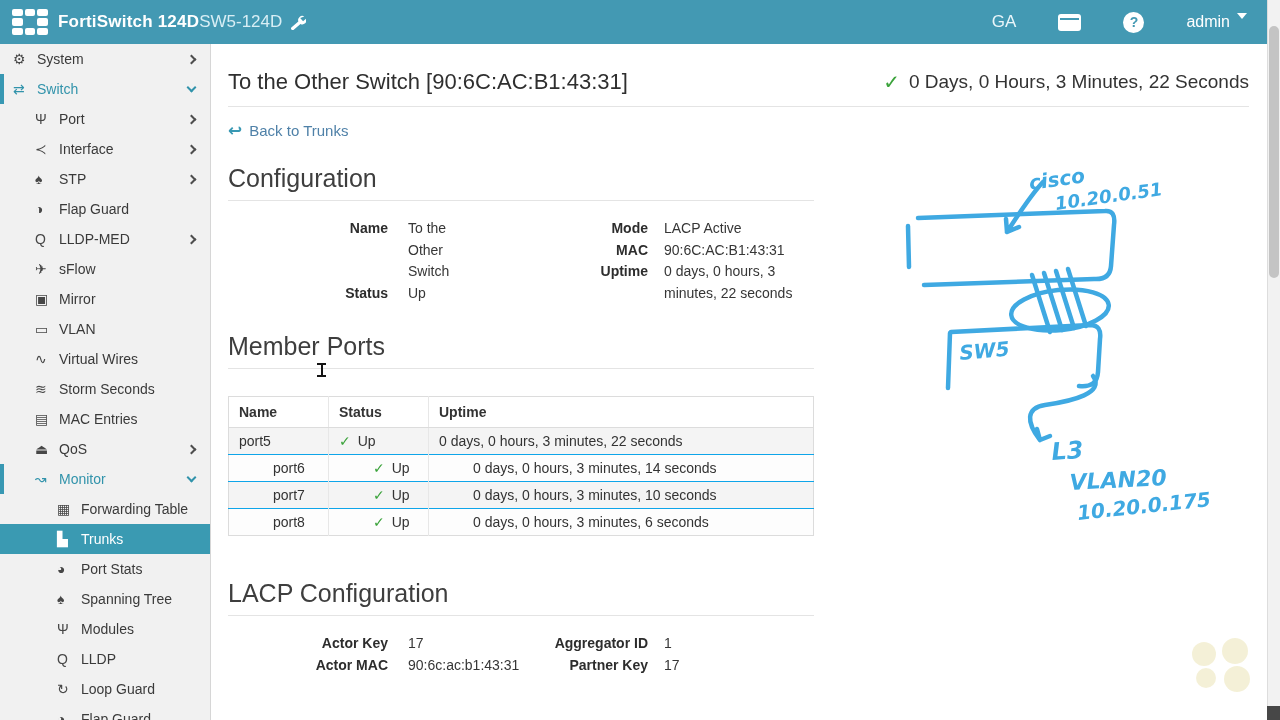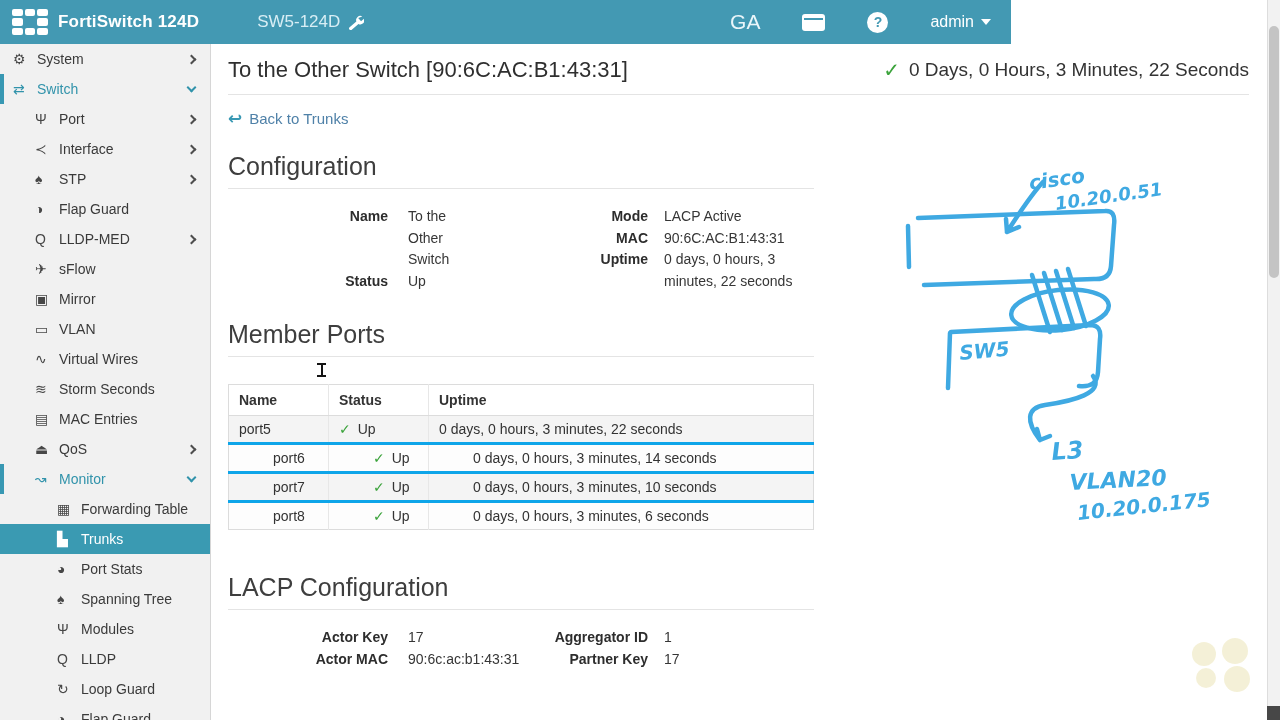--- a/index.html
+++ b/index.html
@@ -1,30 +1,30 @@
 <!DOCTYPE html>
 <html><head>
 <meta charset="utf-8">
 <style>
   * { margin:0; padding:0; box-sizing:border-box; }
   html,body { width:1280px; height:720px; overflow:hidden; font-family:"Liberation Sans","DejaVu Sans",sans-serif; background:#fff; position:relative; }
 
   
-  .topbar { position:absolute; left:0; top:0; width:1011px; height:44px; background:#4399b3; display:flex; align-items:center; padding:0 20px 0 12px; }
+  .topbar { position:absolute; left:0; top:0; width:1267px; height:44px; background:#4399b3; display:flex; align-items:center; padding:0 20px 0 12px; }
   .logo { width:36px; height:27px; display:grid; grid-template-columns:repeat(3,1fr); grid-template-rows:repeat(3,1fr); gap:2px; margin-right:10px; }
   .logo div { background:#fff; border-radius:2px; }
   .logo div.hole { background:transparent; }
   .brand { color:#fff; font-weight:bold; font-size:17px; letter-spacing:.2px; }
-  .device { color:#d8eef5; font-size:17px; margin-left:58px; display:flex; align-items:center; gap:8px; }
+  .device { color:#d8eef5; font-size:17px; display:flex; align-items:center; gap:8px; }
   .topbar-right { margin-left:auto; display:flex; align-items:center; gap:42px; }
-  .ga { color:#eaf6fa; font-size:21px; }
+  .ga { color:#eaf6fa; font-size:17px; }
   .win-icon { width:23px; height:17px; background:#fff; border-radius:3px; position:relative; }
   .win-icon::after { content:""; position:absolute; left:2px; right:2px; top:4px; height:2px; background:#4399b3; }
   .help-icon { width:21px; height:21px; border-radius:50%; background:#fff; color:#4399b3; font-size:14px; font-weight:bold; text-align:center; line-height:21px; }
-  .admin { display:flex; align-items:center; gap:7px; color:#fff; font-size:16px; }
+  .admin { display:flex; align-items:flex-start; gap:7px; color:#fff; font-size:16px; }
   .caret { width:0; height:0; border-left:5px solid transparent; border-right:5px solid transparent; border-top:6px solid #fff; }
 
   
   .sidebar { position:absolute; left:0; top:44px; width:211px; bottom:0; background:#f1f1f1; border-right:1px solid #d6d6d6; overflow:hidden; }
   .nav-item { position:relative; height:30px; display:flex; align-items:center; font-size:14px; color:#3a3a3a; cursor:default; }
   .nav-item.lvl1 { padding-left:13px; }
   .nav-item.lvl2 { padding-left:35px; }
   .nav-item.lvl3 { padding-left:57px; }
   .nav-icon { width:24px; flex:none; font-size:14px; color:#474747; }
   .nav-label { flex:none; }
@@ -33,21 +33,21 @@
   .chev-down  { transform:rotate(45deg); margin-top:-3px; }
   .active-parent { color:#3193ab; }
   .active-parent .nav-icon { color:#3193ab; }
   .active-parent .chev { border-color:#3193ab; }
   .active-parent::before { content:""; position:absolute; left:0; top:0; bottom:0; width:4px; background:#3898b3; }
   .selected { background:#3a9ab2; color:#fff; }
   .selected .nav-icon { color:#fff; }
 
   
   .main { position:absolute; left:212px; top:44px; right:13px; bottom:0; background:#fff; padding:0 18px 0 16px; overflow:hidden; }
-  .page-header { display:flex; justify-content:space-between; align-items:center; margin-top:13px;gap:44px; }
+  .page-header { display:flex; justify-content:space-between; align-items:center; margin-top:25px;gap:44px; }
   .page-title { font-size:22px; color:#2f2f2f; font-weight:400; }
   .uptime { display:flex; align-items:center; gap:9px; font-size:19px; color:#333; }
   .check { color:#3ba33b; font-weight:bold; }
   .check.big { font-size:20px; }
   hr { border:none; border-top:1px solid #e4e4e4; }
   .hr-title { margin-top:11px; }
   .back-link { margin-top:15px; display:flex; align-items:center; gap:7px; font-size:15px; color:#4f81a8; cursor:pointer; }
   .back-ic { color:#3898b3; font-weight:bold; font-size:17px; line-height:15px; }
   .content-col { width:586px; }
   .section-h { margin-top:25px; font-size:25px; font-weight:400; color:#3e3e3e; }
@@ -63,21 +63,21 @@
 
   table.ports { margin-top:27px; width:586px; border-collapse:collapse; font-size:14px; color:#333; }
   table.ports th, table.ports td { text-align:left; border-right:1px solid #e7e7e7; padding:5px 10px; }
   table.ports th:last-child, table.ports td:last-child { border-right:none; }
   table.ports { border:1px solid #dcdcdc; }
   table.ports th { font-weight:bold; padding:7px 10px; border-bottom:1px solid #dcdcdc; background:#fff; }
   table.ports th:nth-child(1), table.ports td:nth-child(1) { width:100px; }
   table.ports th:nth-child(2), table.ports td:nth-child(2) { width:100px; }
   table.ports tbody tr:nth-child(odd)  { background:#f4f4f4; }
   table.ports tbody tr:nth-child(even) { background:#fdfdfd; }
-  table.ports tbody tr + tr td { border-top:3px solid #0ea5e9;padding-left:44px; }
+  table.ports tbody tr + tr td { border-top:1px solid #0ea5e9;padding-left:44px; }
   .cell-check { color:#3ba33b; font-weight:bold; margin-right:7px; }
 
   .lacp-h { margin-top:43px; }
 
   
   .sketch { position:absolute; left:880px; top:148px; width:395px; height:410px; pointer-events:none; }
   .sketch text { fill:#3fa9e2; font-family:"DejaVu Sans",sans-serif; font-weight:bold; font-style:italic; }
 
   
   .watermark { position:absolute; left:1192px; top:638px; width:62px; height:52px; opacity:.65; }

